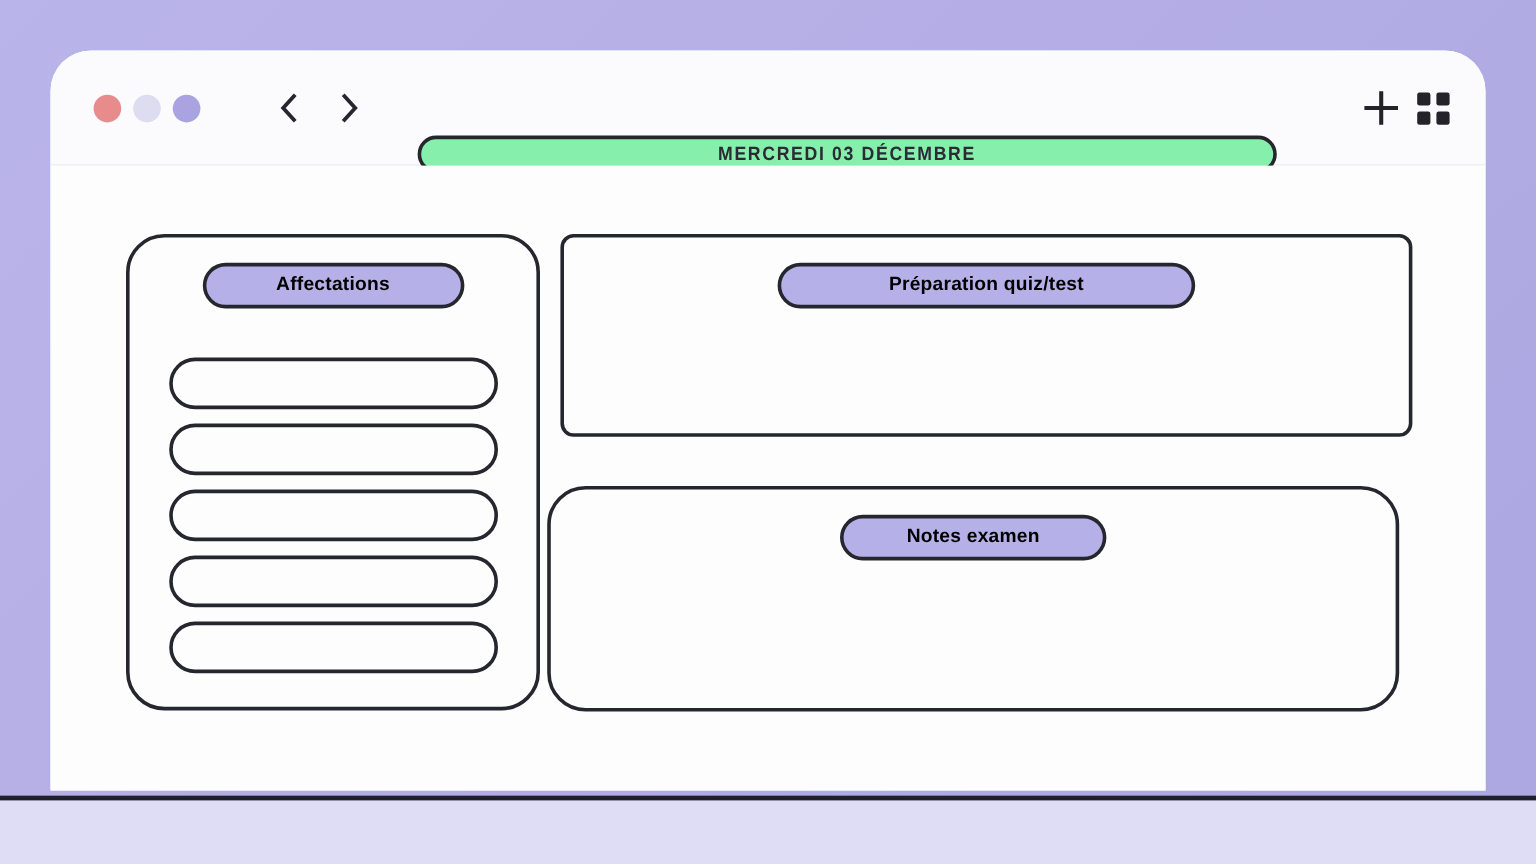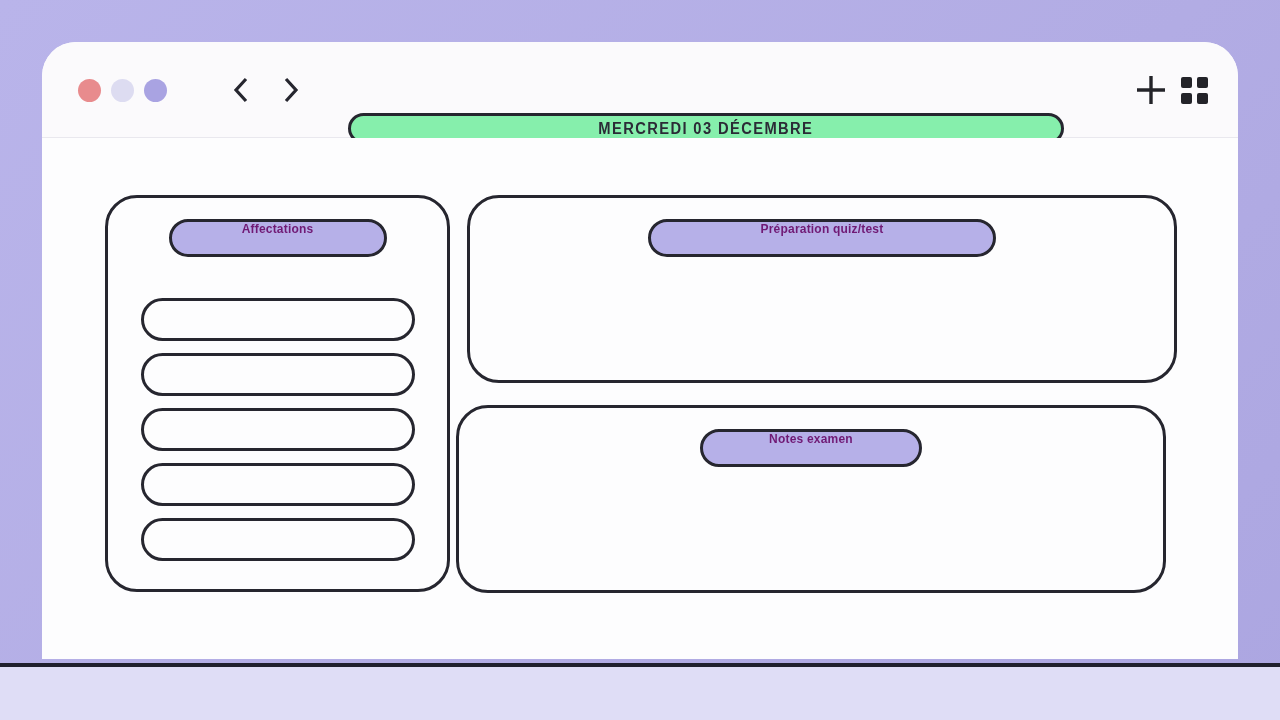--- a/index.html
+++ b/index.html
@@ -72,32 +72,32 @@
   
   .content { position:relative; height:520px; background:#fdfdfe; }
 
   .panel {
     position:absolute;
     border:3px solid #26262f;
     border-radius:32px;
     background:#fdfdfe;
   }
   .panel-left   { left:63px;  top:57px;  width:345px; height:397px; }
-  .panel-top    { left:425px; top:57px;  width:710px; height:188px; }
+  .panel-top    { left:425px; top:57px;  width:710px; height:169px;border-radius:11px; }
   .panel-bottom { left:414px; top:267px; width:710px; height:188px; }
 
   .label-pill {
     position:absolute; left:50%; transform:translateX(-50%);
     top:21px; height:38px;
     border:3px solid #26262f;
     border-radius:999px;
     background:#b6b0e8;
-    display:flex; justify-content:center;
-    font-size:12px; font-weight:700; letter-spacing:0.2px;
-    color:#701a75; white-space:nowrap;
+    display:flex; align-items:center; justify-content:center;
+    font-size:16px; font-weight:700; letter-spacing:0.2px;
+    color:#000000; white-space:nowrap;
   }
   .label-assignments { width:218px; }
   .label-quiz        { width:348px; }
   .label-notes       { width:222px; }
 
   .slots {
     position:absolute; left:33px; right:32px; top:100px;
     display:flex; flex-direction:column; gap:12px;
   }
   .slot-pill {

